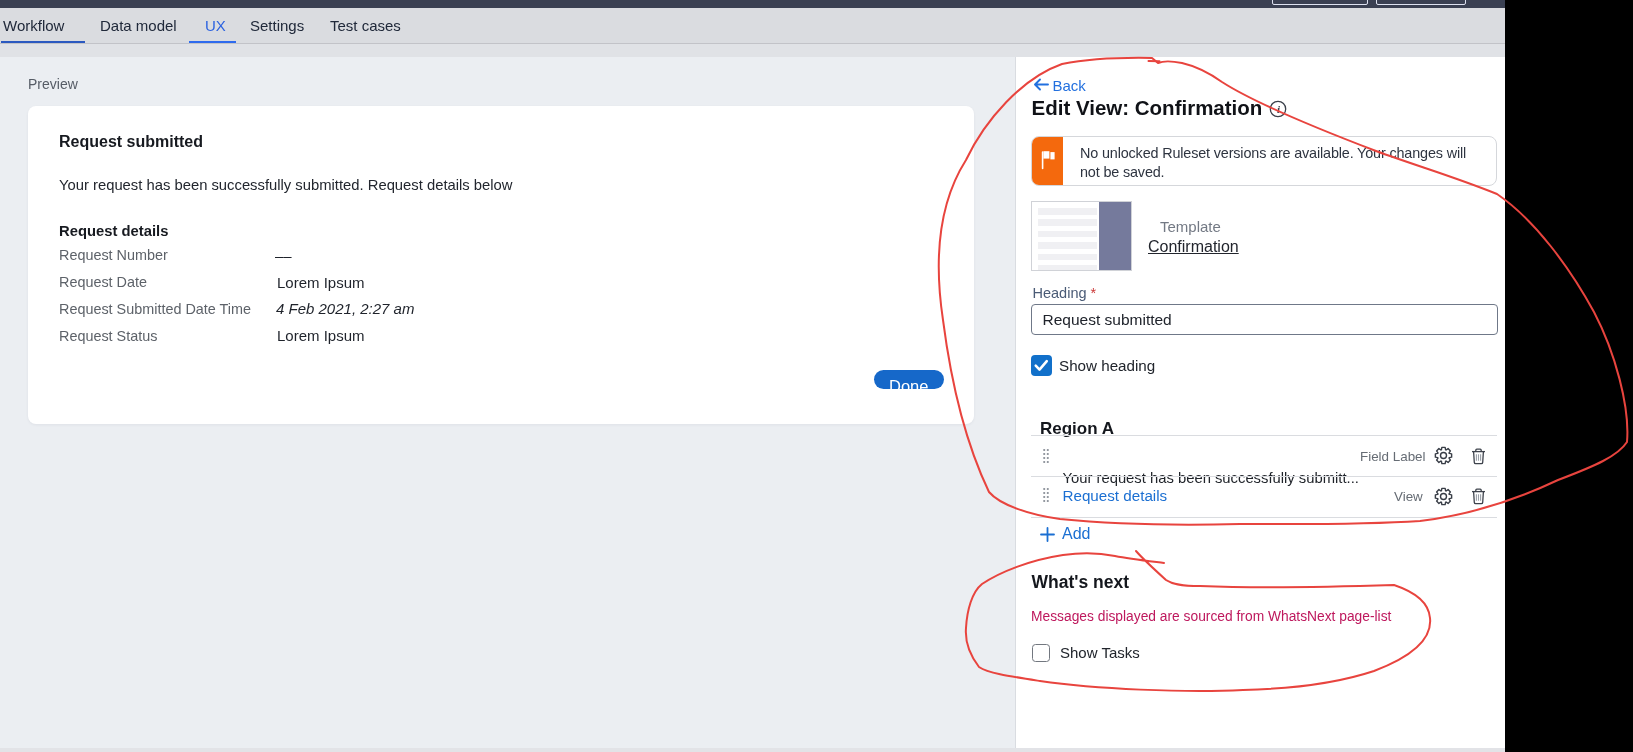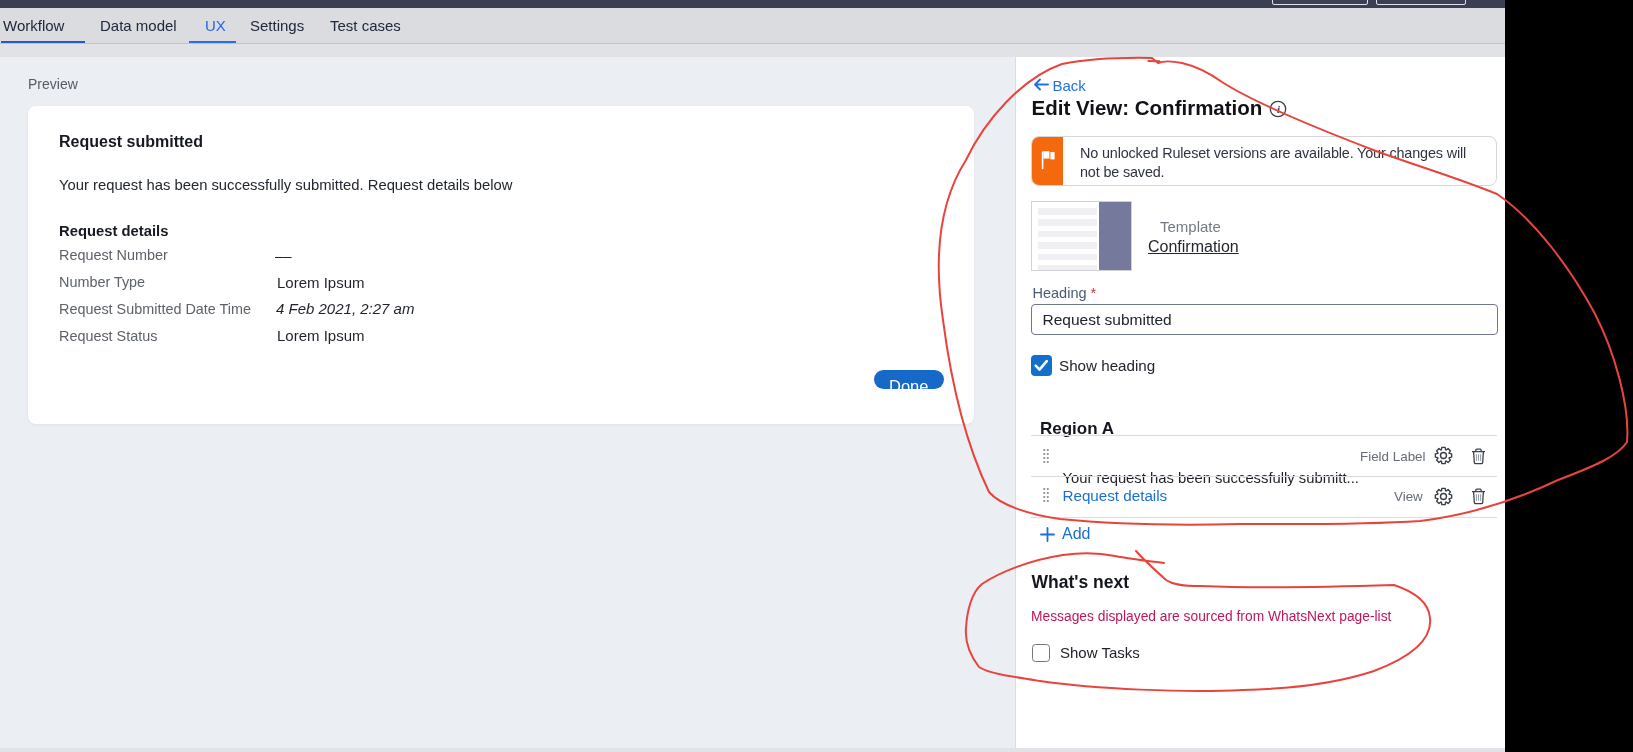--- a/index.html
+++ b/index.html
@@ -30,21 +30,21 @@
   <div class="abs" style="left:0;top:44px;width:1505px;height:13px;background:#e0e2e6;"></div>
 
   <div class="txt" style="left:28px;top:77px;font-size:14px;color:#565c66;">Preview</div>
 
   <div class="abs" style="left:28px;top:106px;width:946px;height:318px;background:#fff;border-radius:8px;box-shadow:0 1px 3px rgba(30,40,60,.06);"></div>
   <div class="txt" style="left:59px;top:133.5px;font-size:16px;font-weight:bold;color:#171a20;">Request submitted</div>
   <div class="txt" style="left:59px;top:177.5px;font-size:14.8px;color:#22262e;">Your request has been successfully submitted. Request details below</div>
   <div class="txt" style="left:59px;top:224px;font-size:14.8px;font-weight:bold;color:#171a20;">Request details</div>
 
   <div class="txt" style="left:59px;top:247.8px;font-size:14.4px;color:#5d6269;">Request Number</div>
-  <div class="txt" style="left:59px;top:274.8px;font-size:14.4px;color:#5d6269;">Number Type</div>
+  <div class="txt" style="left:59px;top:274.8px;font-size:14.4px;color:#5d6269;">Request Date</div>
   <div class="txt" style="left:59px;top:301.6px;font-size:14.4px;color:#5d6269;">Request Submitted Date Time</div>
   <div class="txt" style="left:59px;top:328.5px;font-size:14.4px;color:#5d6269;">Request Status</div>
 
   <div class="txt" style="left:275px;top:247.5px;font-size:15px;color:#1f232b;">––</div>
   <div class="txt" style="left:277px;top:274.5px;font-size:15px;color:#1f232b;">Lorem Ipsum</div>
   <div class="txt" style="left:276px;top:301.3px;font-size:15px;color:#1f232b;font-style:italic;">4 Feb 2021, 2:27 am</div>
   <div class="txt" style="left:277px;top:328.2px;font-size:15px;color:#1f232b;">Lorem Ipsum</div>
 
   <div class="abs" style="left:874px;top:369.5px;width:69.5px;height:19px;border-radius:17px;background:#1668c9;color:#fff;font-size:16.5px;text-align:center;line-height:32.5px;">Done</div>
 

